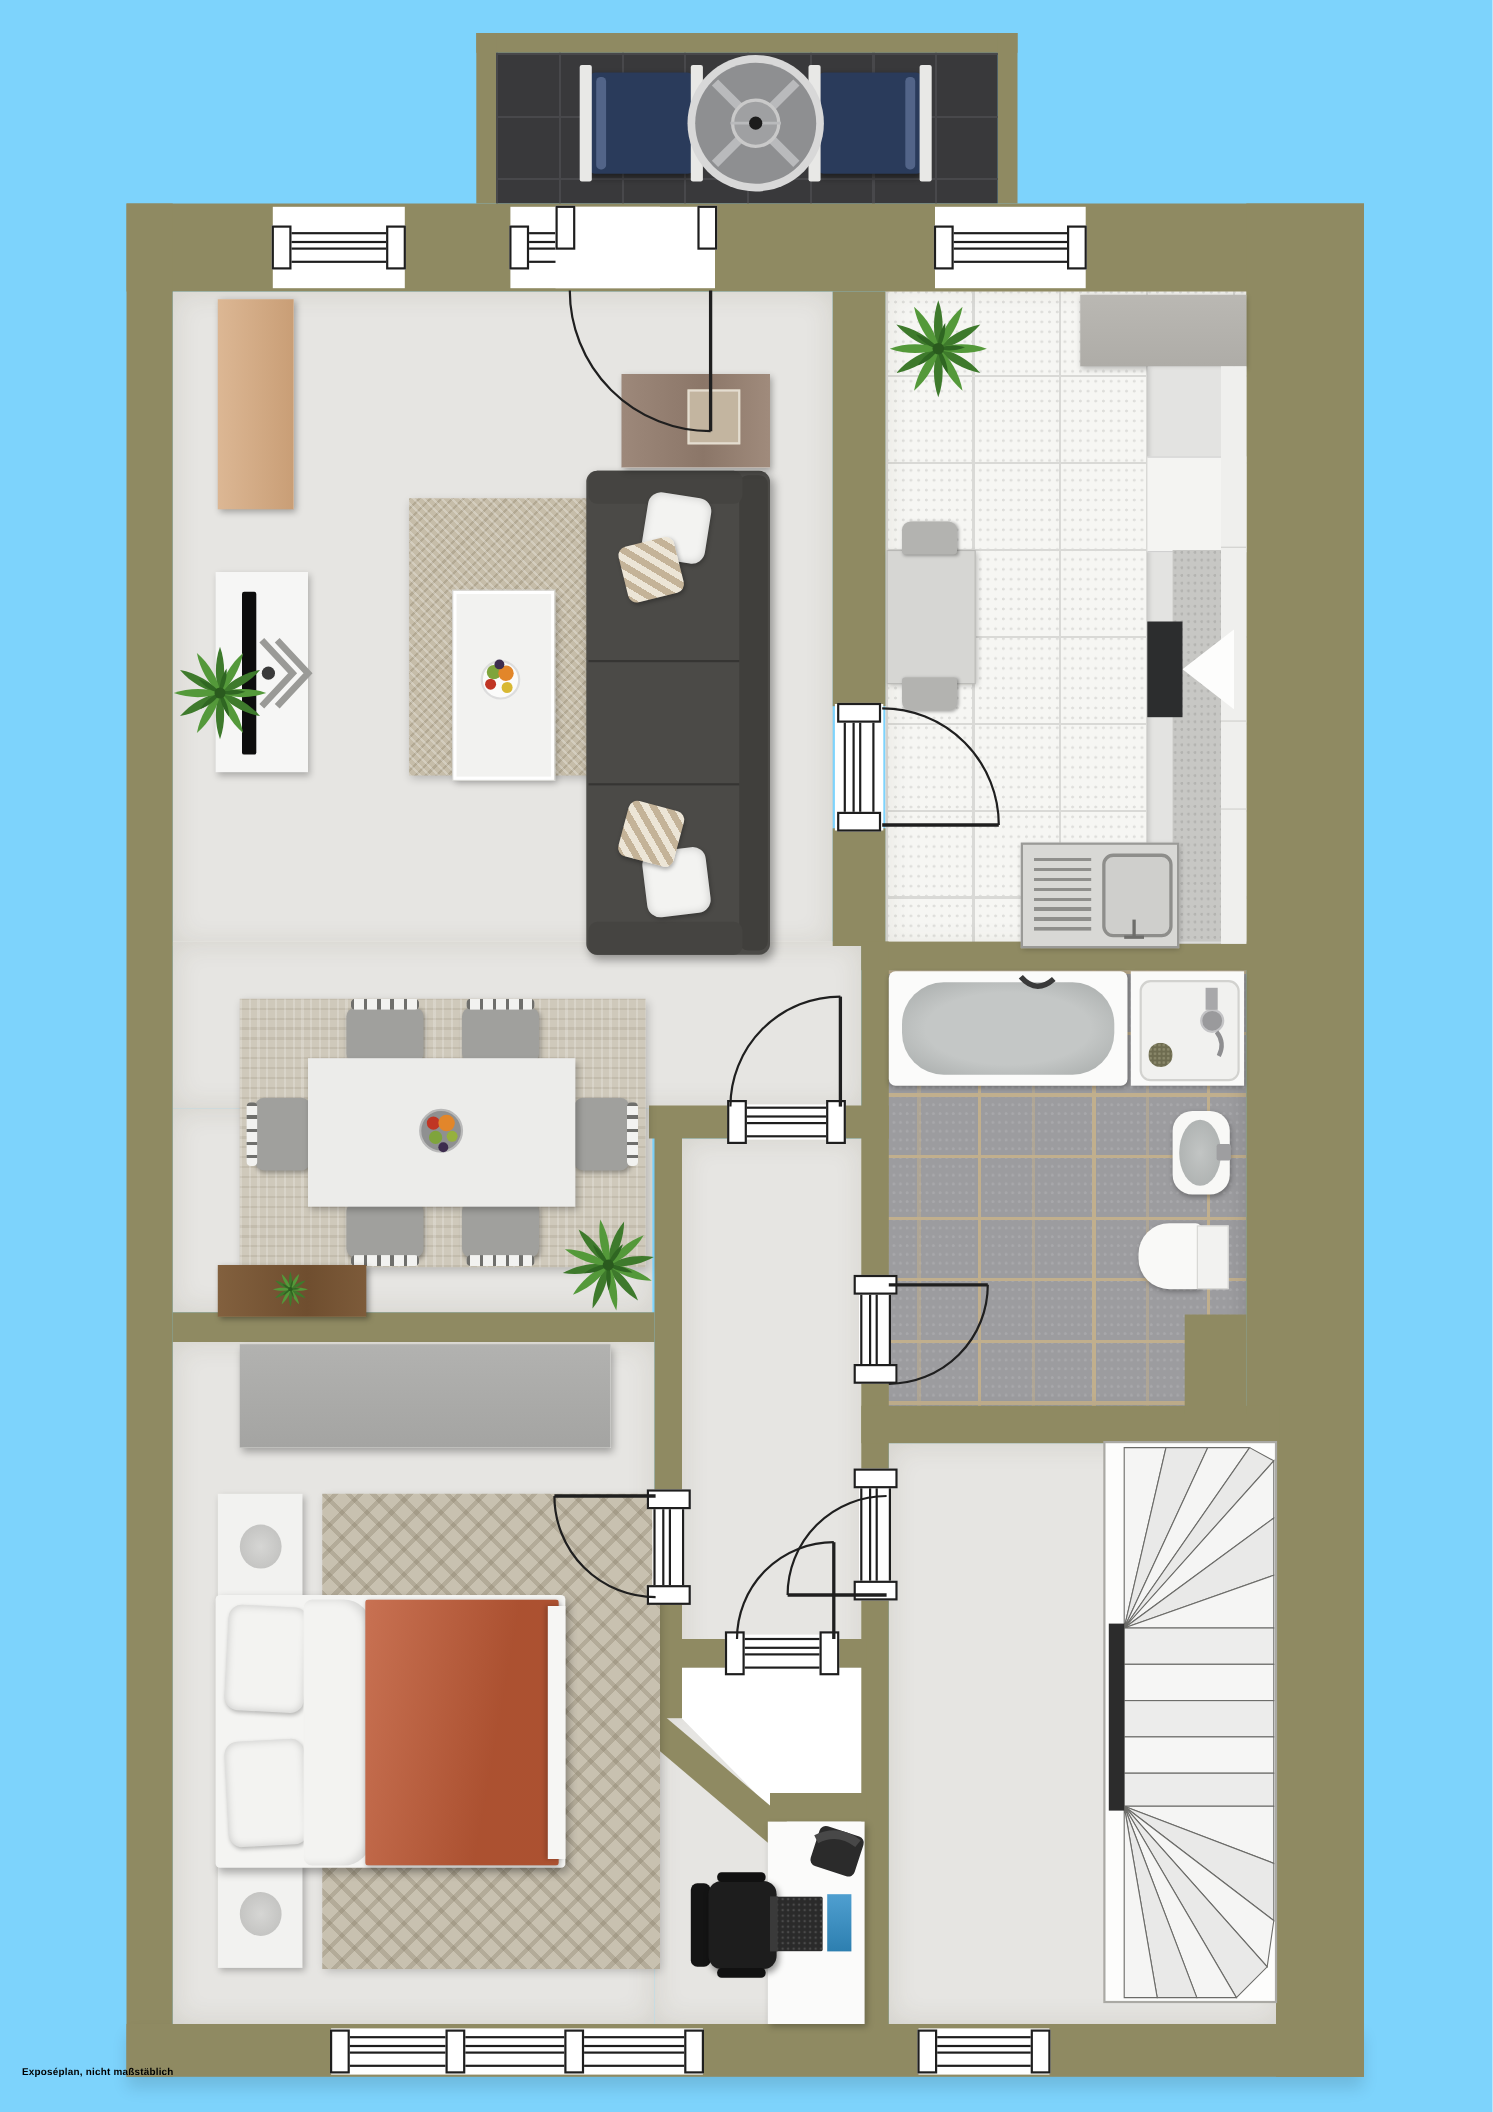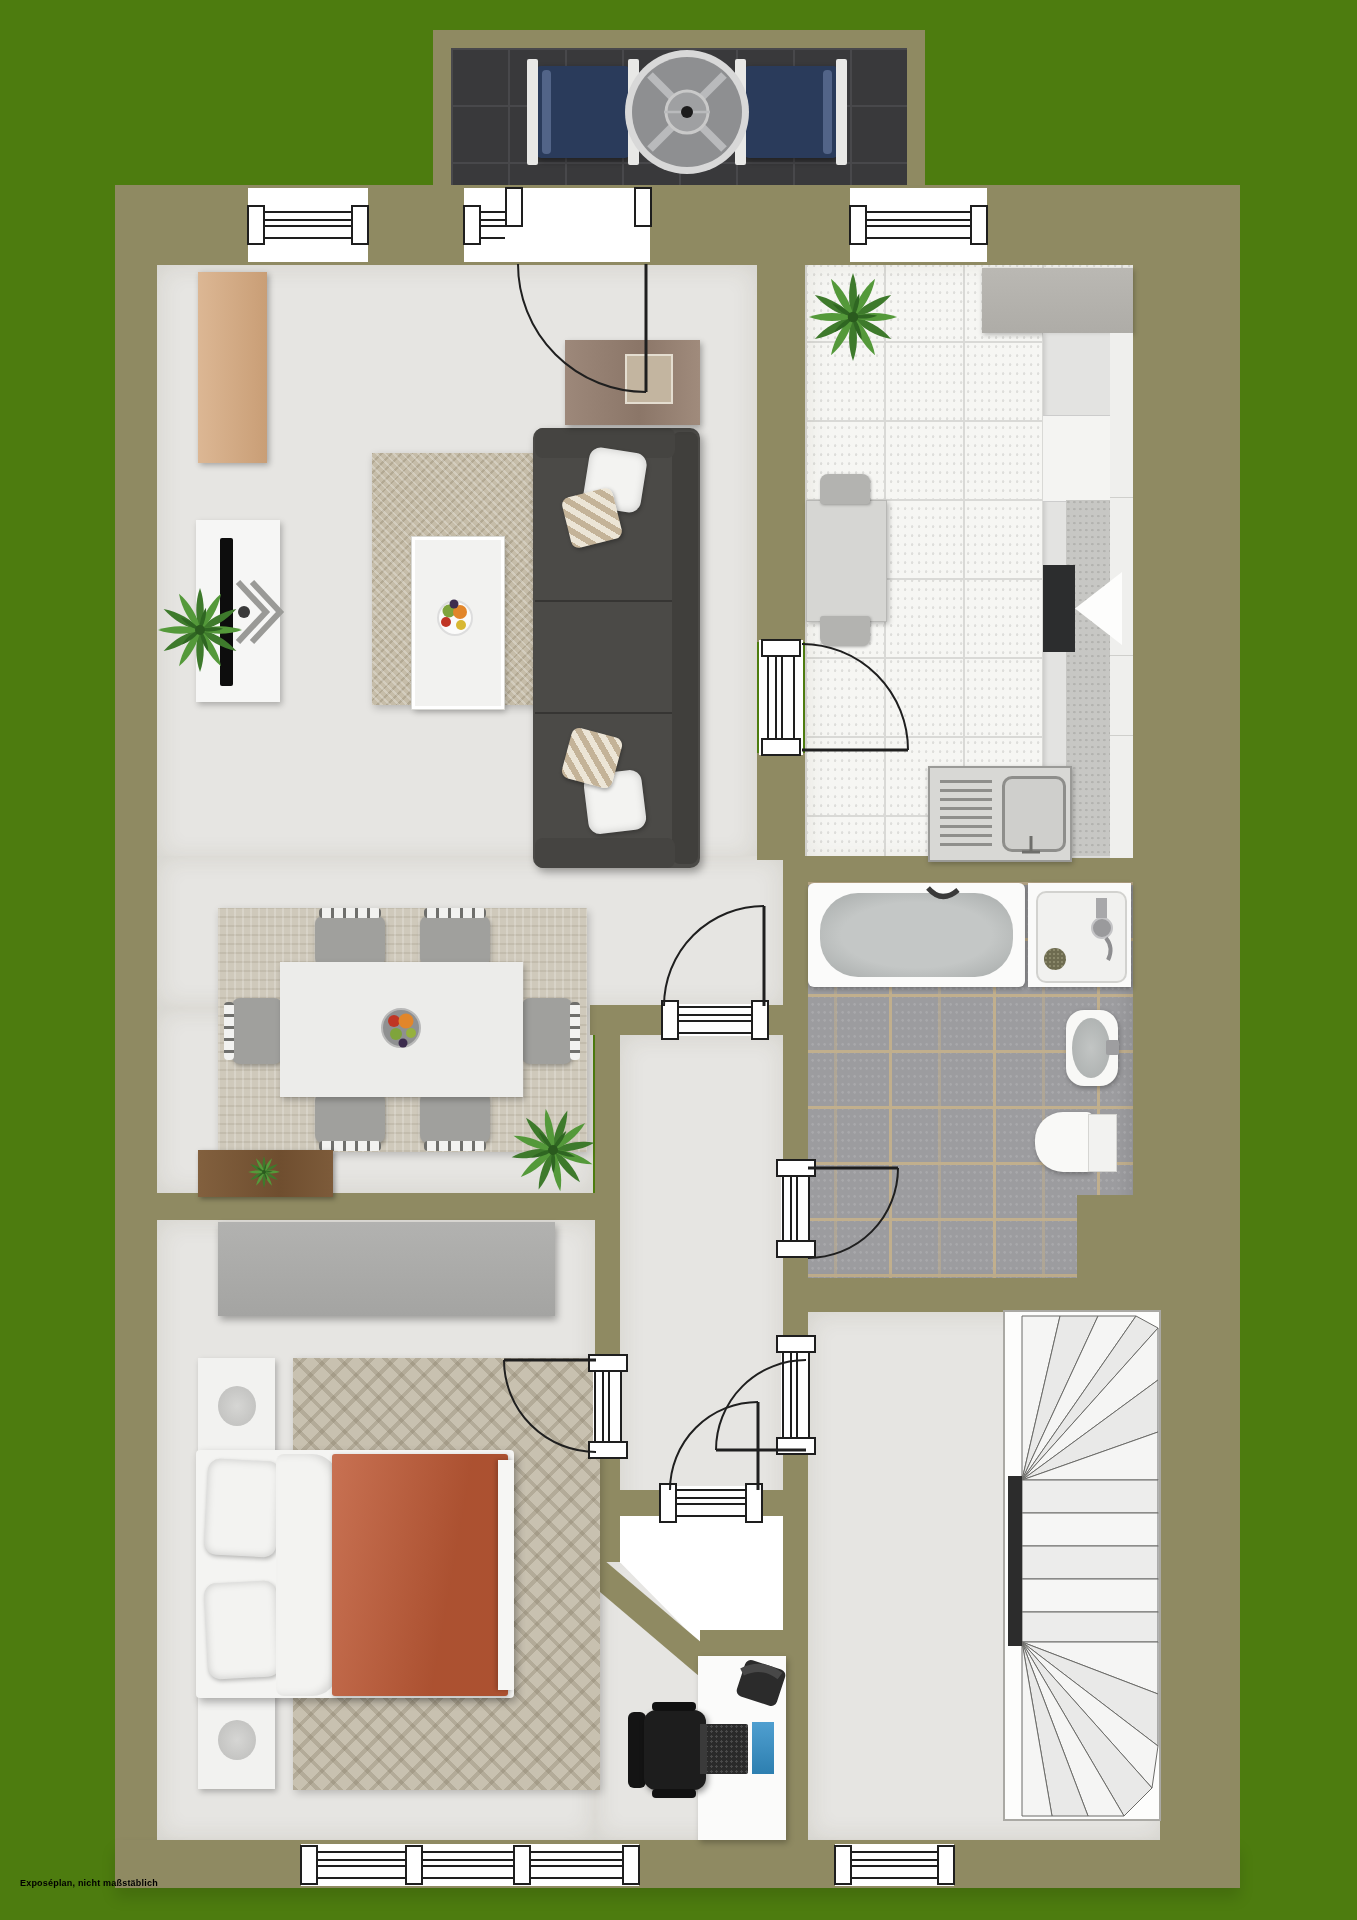--- a/index.html
+++ b/index.html
@@ -1,16 +1,16 @@
 <!DOCTYPE html>
 <html><head>
 <meta charset="utf-8">
 <style>
   html,body{margin:0;padding:0;background:#fff;}
-  #stage{position:relative;width:1357px;height:1920px;background:#4d7c0f;overflow:hidden;
+  #stage{position:relative;width:1357px;height:1920px;background:#7dd3fc;overflow:hidden;
          font-family:"Liberation Sans",sans-serif;}
   .abs{position:absolute;}
   .wall{position:absolute;background:var(--wall,#8f8a62);}
   .floor{position:absolute;background:var(--floor,#e6e5e2);box-shadow:inset 0 0 26px rgba(70,62,30,.12);}
   .tilefloor{position:absolute;background-color:var(--kitchen-tile,#f6f6f3);
      background-image:
        repeating-linear-gradient(to right,#d9d9d6 0 2px,transparent 2px 79px),
        repeating-linear-gradient(to bottom,#d9d9d6 0 2px,transparent 2px 79px),
        radial-gradient(circle at 30% 40%, #dededb 0 1px, transparent 1.6px);
      background-size:auto,auto,7px 9px;box-shadow:inset 0 0 24px rgba(70,62,30,.10);}

